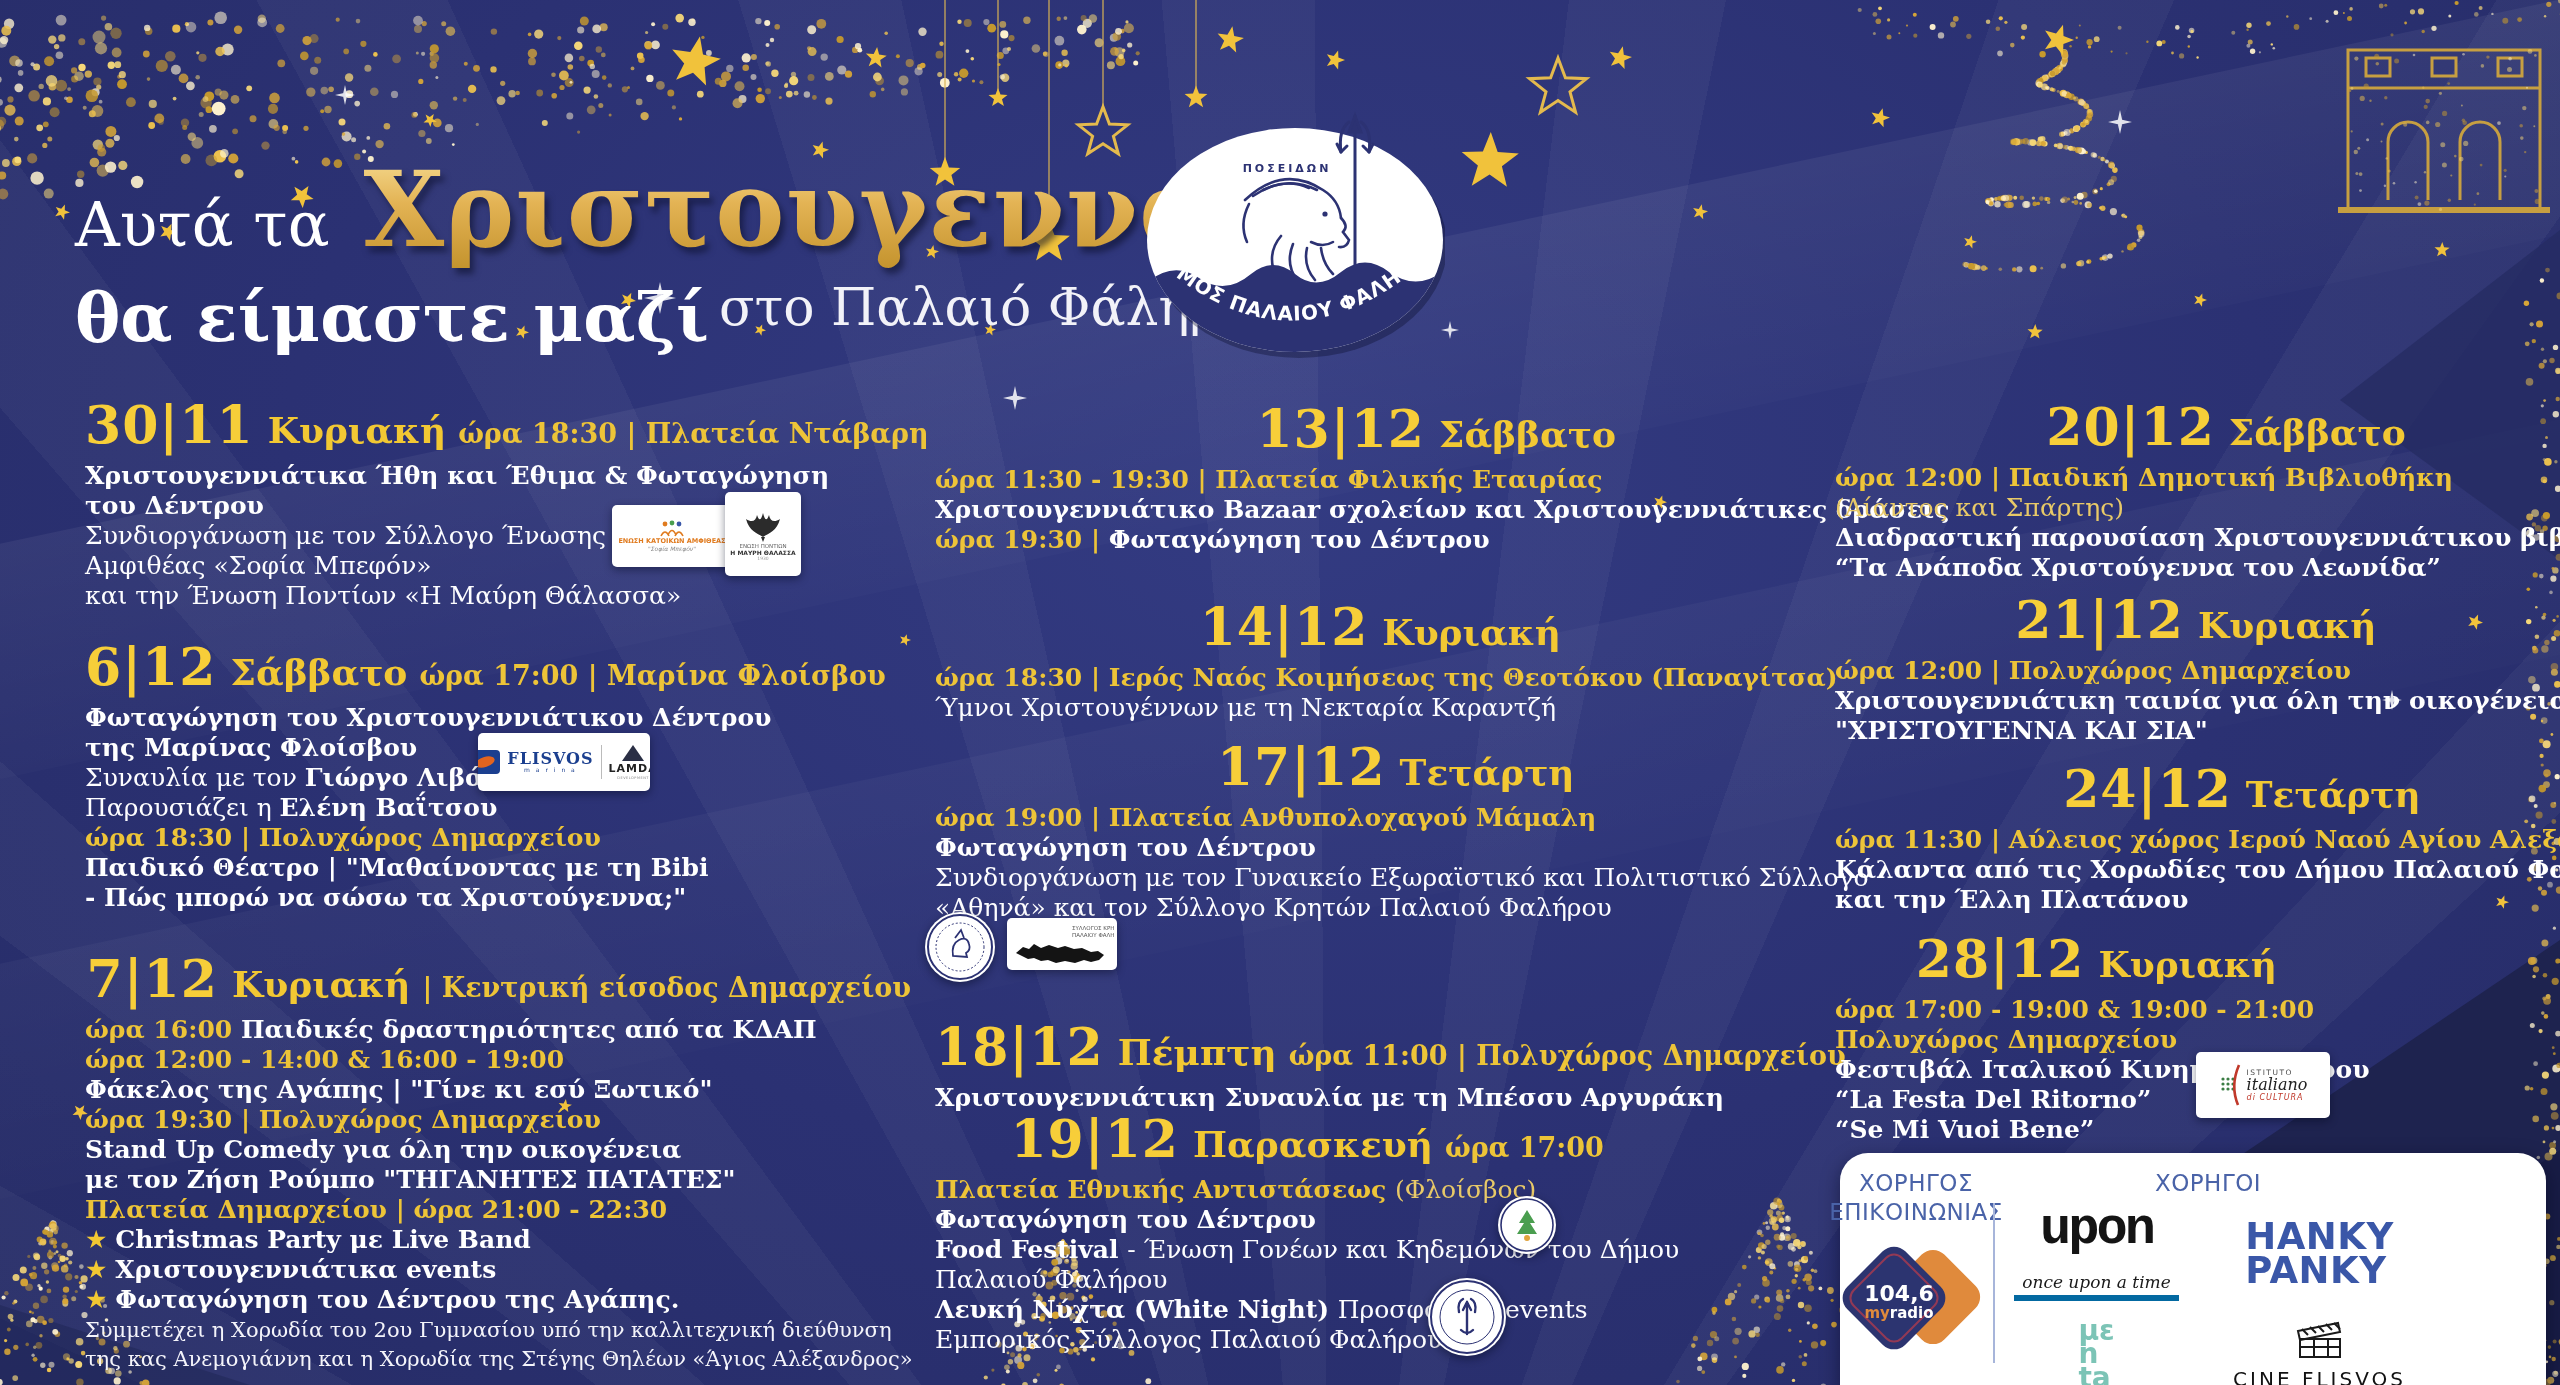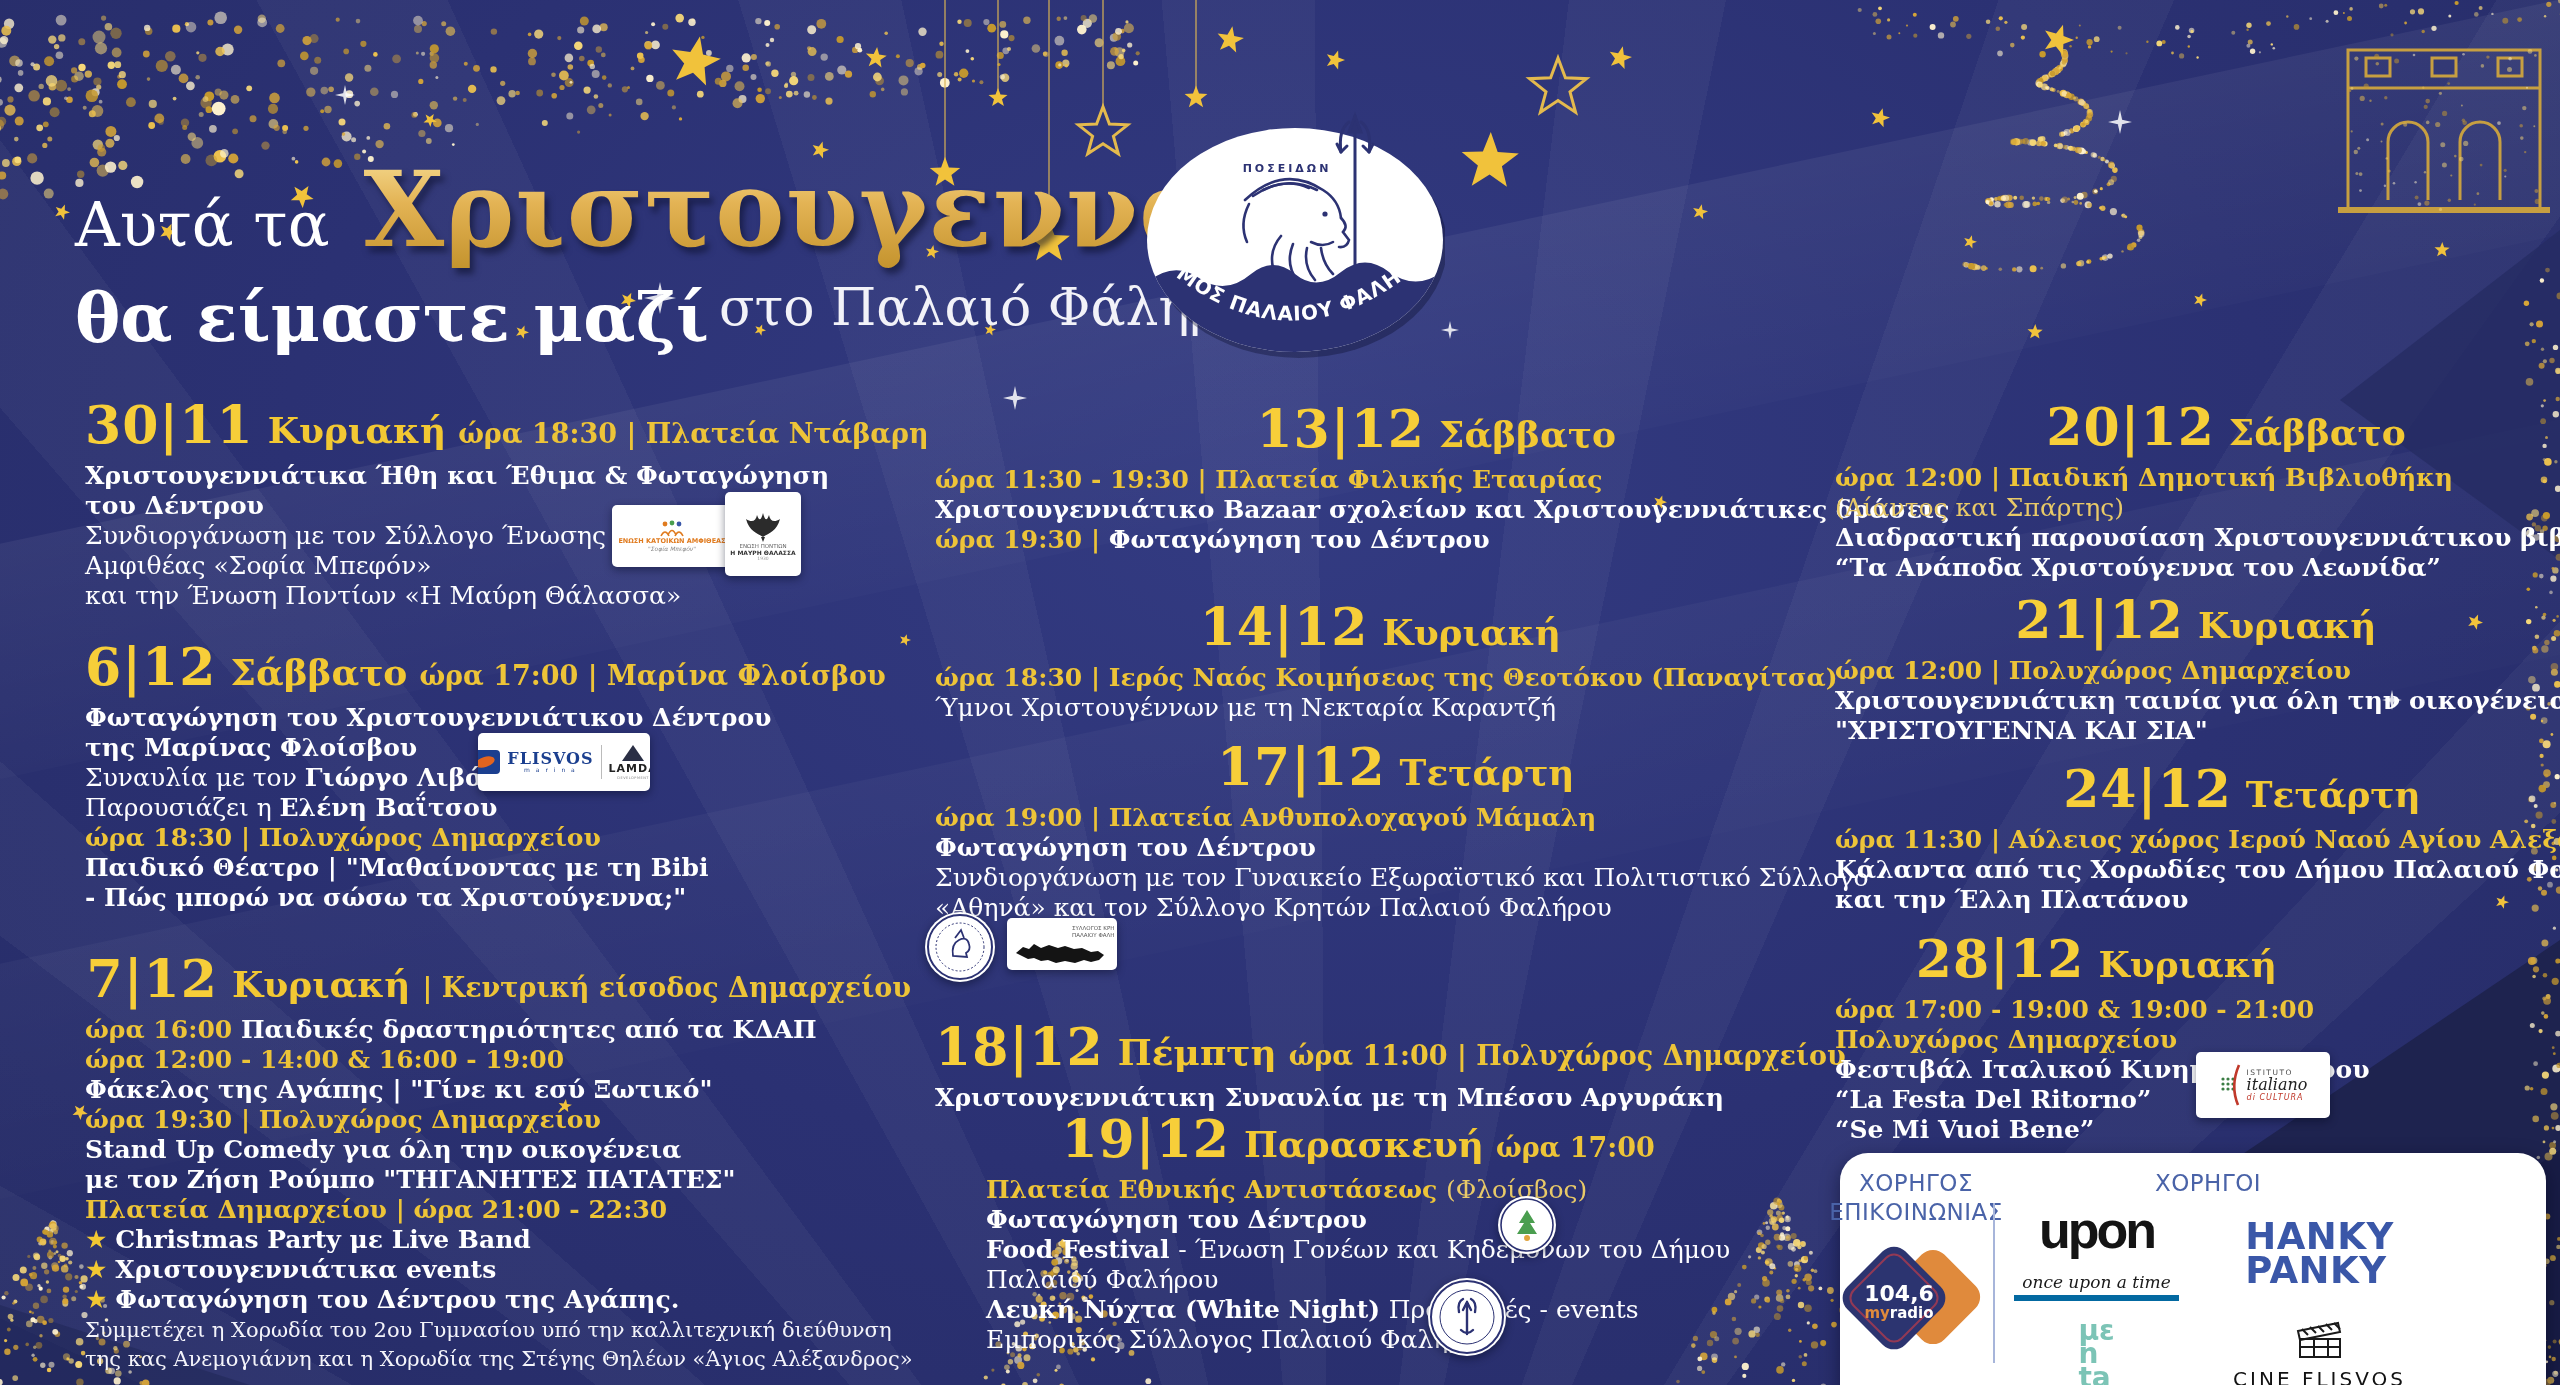--- a/index.html
+++ b/index.html
@@ -80,21 +80,21 @@
   .myradio{position:relative;width:130px;height:118px;margin-top:16px;}
   .mr-orange{position:absolute;left:44px;top:16px;width:76px;height:76px;background:#e08a3c;border-radius:16px;transform:rotate(45deg);}
   .mr-navy{position:absolute;left:2px;top:14px;width:82px;height:82px;background:#2c3470;border-radius:16px;transform:rotate(45deg);}
   .mr-navy::before{content:'';position:absolute;inset:6px;border:2px solid rgba(201,60,70,.65);border-radius:12px;}
   .mr-text{position:absolute;left:0;top:40px;width:96px;text-align:center;color:#fff;}
   .mr-freq{font-size:22px;font-weight:bold;line-height:1;}
   .mr-brand{font-size:15px;font-weight:bold;line-height:1.1;}
   .mr-my{color:#e08a3c;}
   .mr-radio{color:#fff;}
   .upon{display:flex;flex-direction:column;align-items:center;}
-  .upon-name{font-family:Liberation Sans, sans-serif;font-size:52px;font-weight:bold;letter-spacing:-3px;line-height:.85;color:#141414;}
+  .upon-name{font-family:Liberation Mono, monospace;font-size:52px;font-weight:bold;letter-spacing:-3px;line-height:.85;color:#141414;}
   .upon-tag{font-family:"DejaVu Serif",serif;font-style:italic;font-size:17px;color:#1a1a1a;
     border-bottom:6px solid #0369a1;padding:0 8px 3px;margin-top:20px;}
   .hanky{font-size:37px;font-weight:bold;color:#3a57a8;line-height:.92;letter-spacing:.5px;text-align:left;}
   .menta{font-size:28px;font-weight:bold;color:#7cc4b6;line-height:.84;text-align:left;}
   .cine{display:flex;flex-direction:column;align-items:center;gap:6px;}
   .cine-text{font-size:20px;letter-spacing:3px;color:#111;}
 </style>
 </head>
 <body>
 
@@ -1781,21 +1781,21 @@
       <div class="ev-header"><span class="ev-date">17|12</span><span class="ev-day">Τετάρτη</span></div>
       <div class="ev-line"><span class="seg-g">ώρα 19:00 | Πλατεία Ανθυπολοχαγού Μάμαλη</span></div>
       <div class="ev-line"><span class="seg-wb">Φωταγώγηση του Δέντρου</span></div>
       <div class="ev-line"><span class="seg-w">Συνδιοργάνωση με τον Γυναικείο Εξωραϊστικό και Πολιτιστικό Σύλλογο</span></div>
       <div class="ev-line"><span class="seg-w">«Αθηνά» και τον Σύλλογο Κρητών Παλαιού Φαλήρου</span></div>
     </div>
   <div class="event" style="left:935px;top:1020px">
       <div class="ev-header"><span class="ev-date">18|12</span><span class="ev-day">Πέμπτη</span><span class="ev-meta">ώρα 11:00 | Πολυχώρος Δημαρχείου</span></div>
       <div class="ev-line"><span class="seg-wb">Χριστουγεννιάτικη Συναυλία με τη Μπέσσυ Αργυράκη</span></div>
     </div>
-  <div class="event" style="left:986px;top:1112px">
+  <div class="event" style="left:935px;top:1112px">
       <div class="ev-header"><span class="ev-date">19|12</span><span class="ev-day">Παρασκευή</span><span class="ev-meta">ώρα 17:00</span></div>
       <div class="ev-line"><span class="seg-g">Πλατεία Εθνικής Αντιστάσεως </span><span class="seg-gl">(Φλοίσβος)</span></div>
       <div class="ev-line"><span class="seg-wb">Φωταγώγηση του Δέντρου</span></div>
       <div class="ev-line"><span class="seg-wb">Food Festival </span><span class="seg-w">- Ένωση Γονέων και Κηδεμόνων του Δήμου</span></div>
       <div class="ev-line"><span class="seg-w">Παλαιού Φαλήρου</span></div>
       <div class="ev-line"><span class="seg-wb">Λευκή Νύχτα (White Night) </span><span class="seg-w">Προσφορές - events</span></div>
       <div class="ev-line"><span class="seg-w">Εμπορικός Σύλλογος Παλαιού Φαλήρου</span></div>
     </div>
   <div class="event" style="left:1835px;top:400px">
       <div class="ev-header"><span class="ev-date">20|12</span><span class="ev-day">Σάββατο</span></div>

